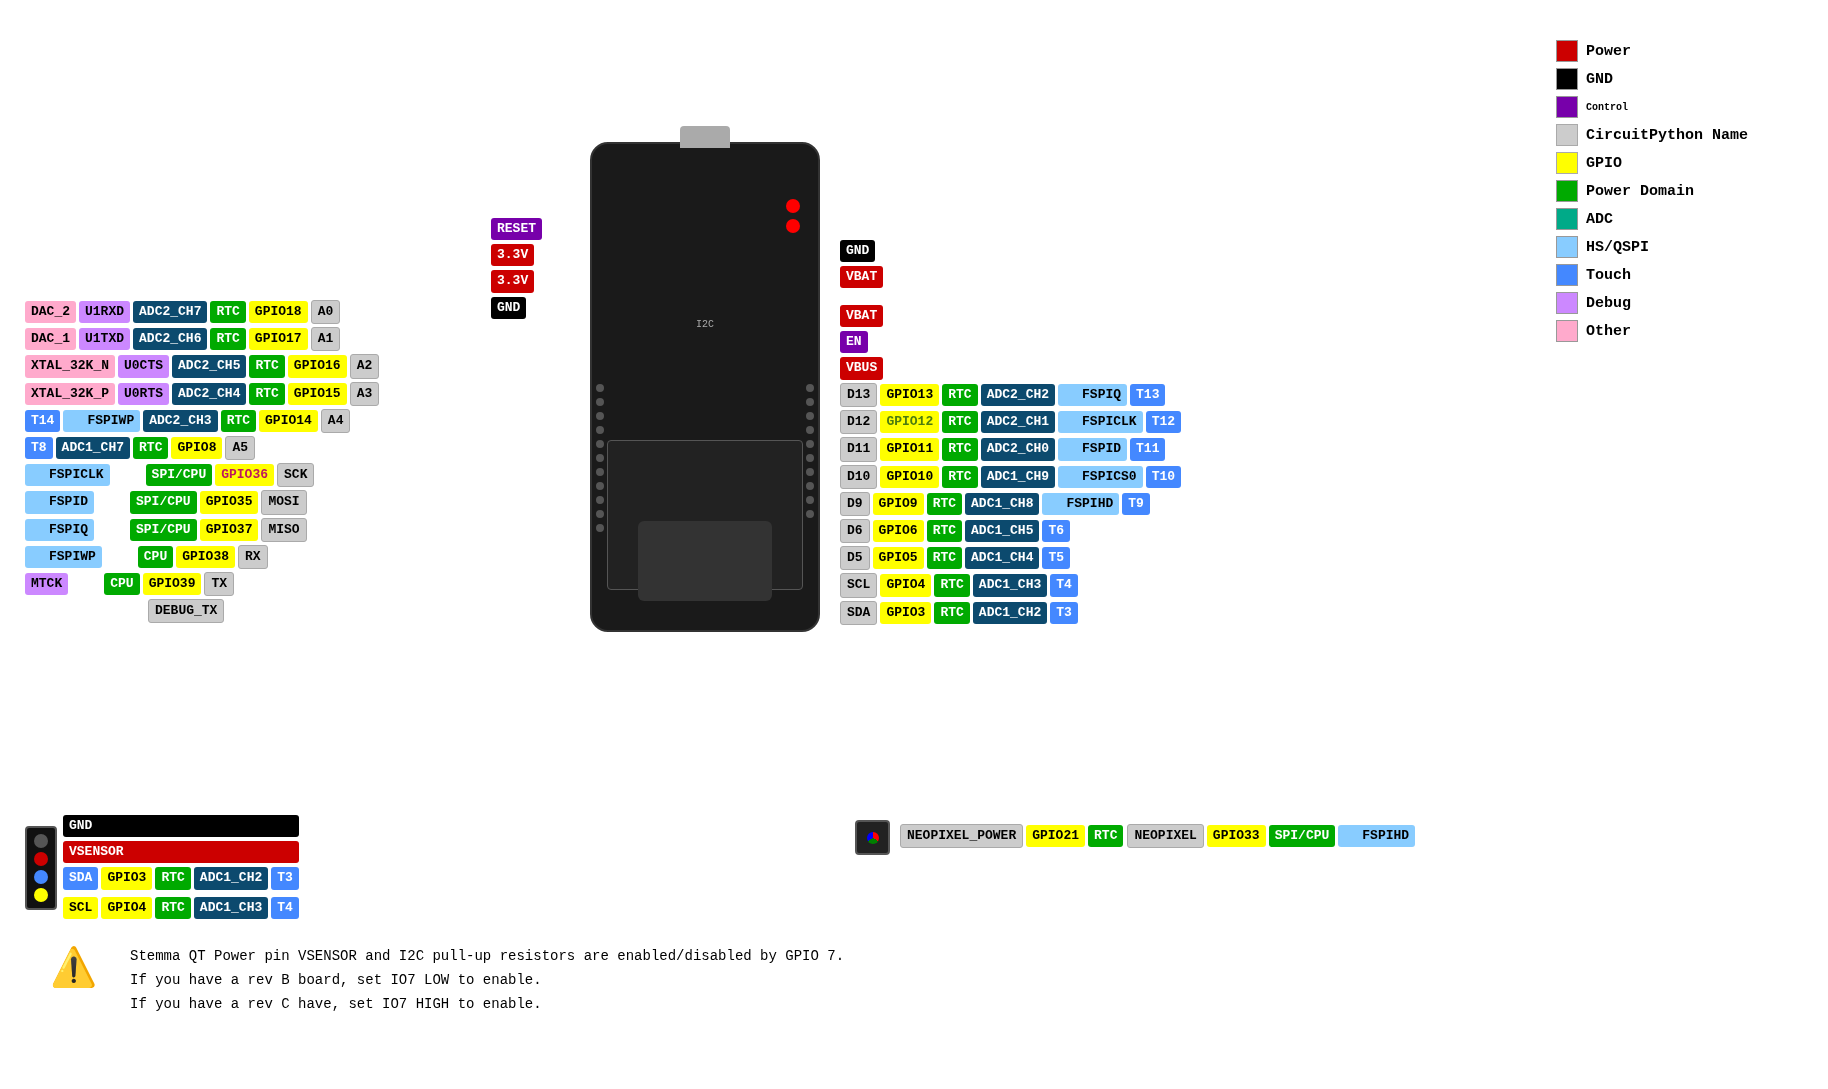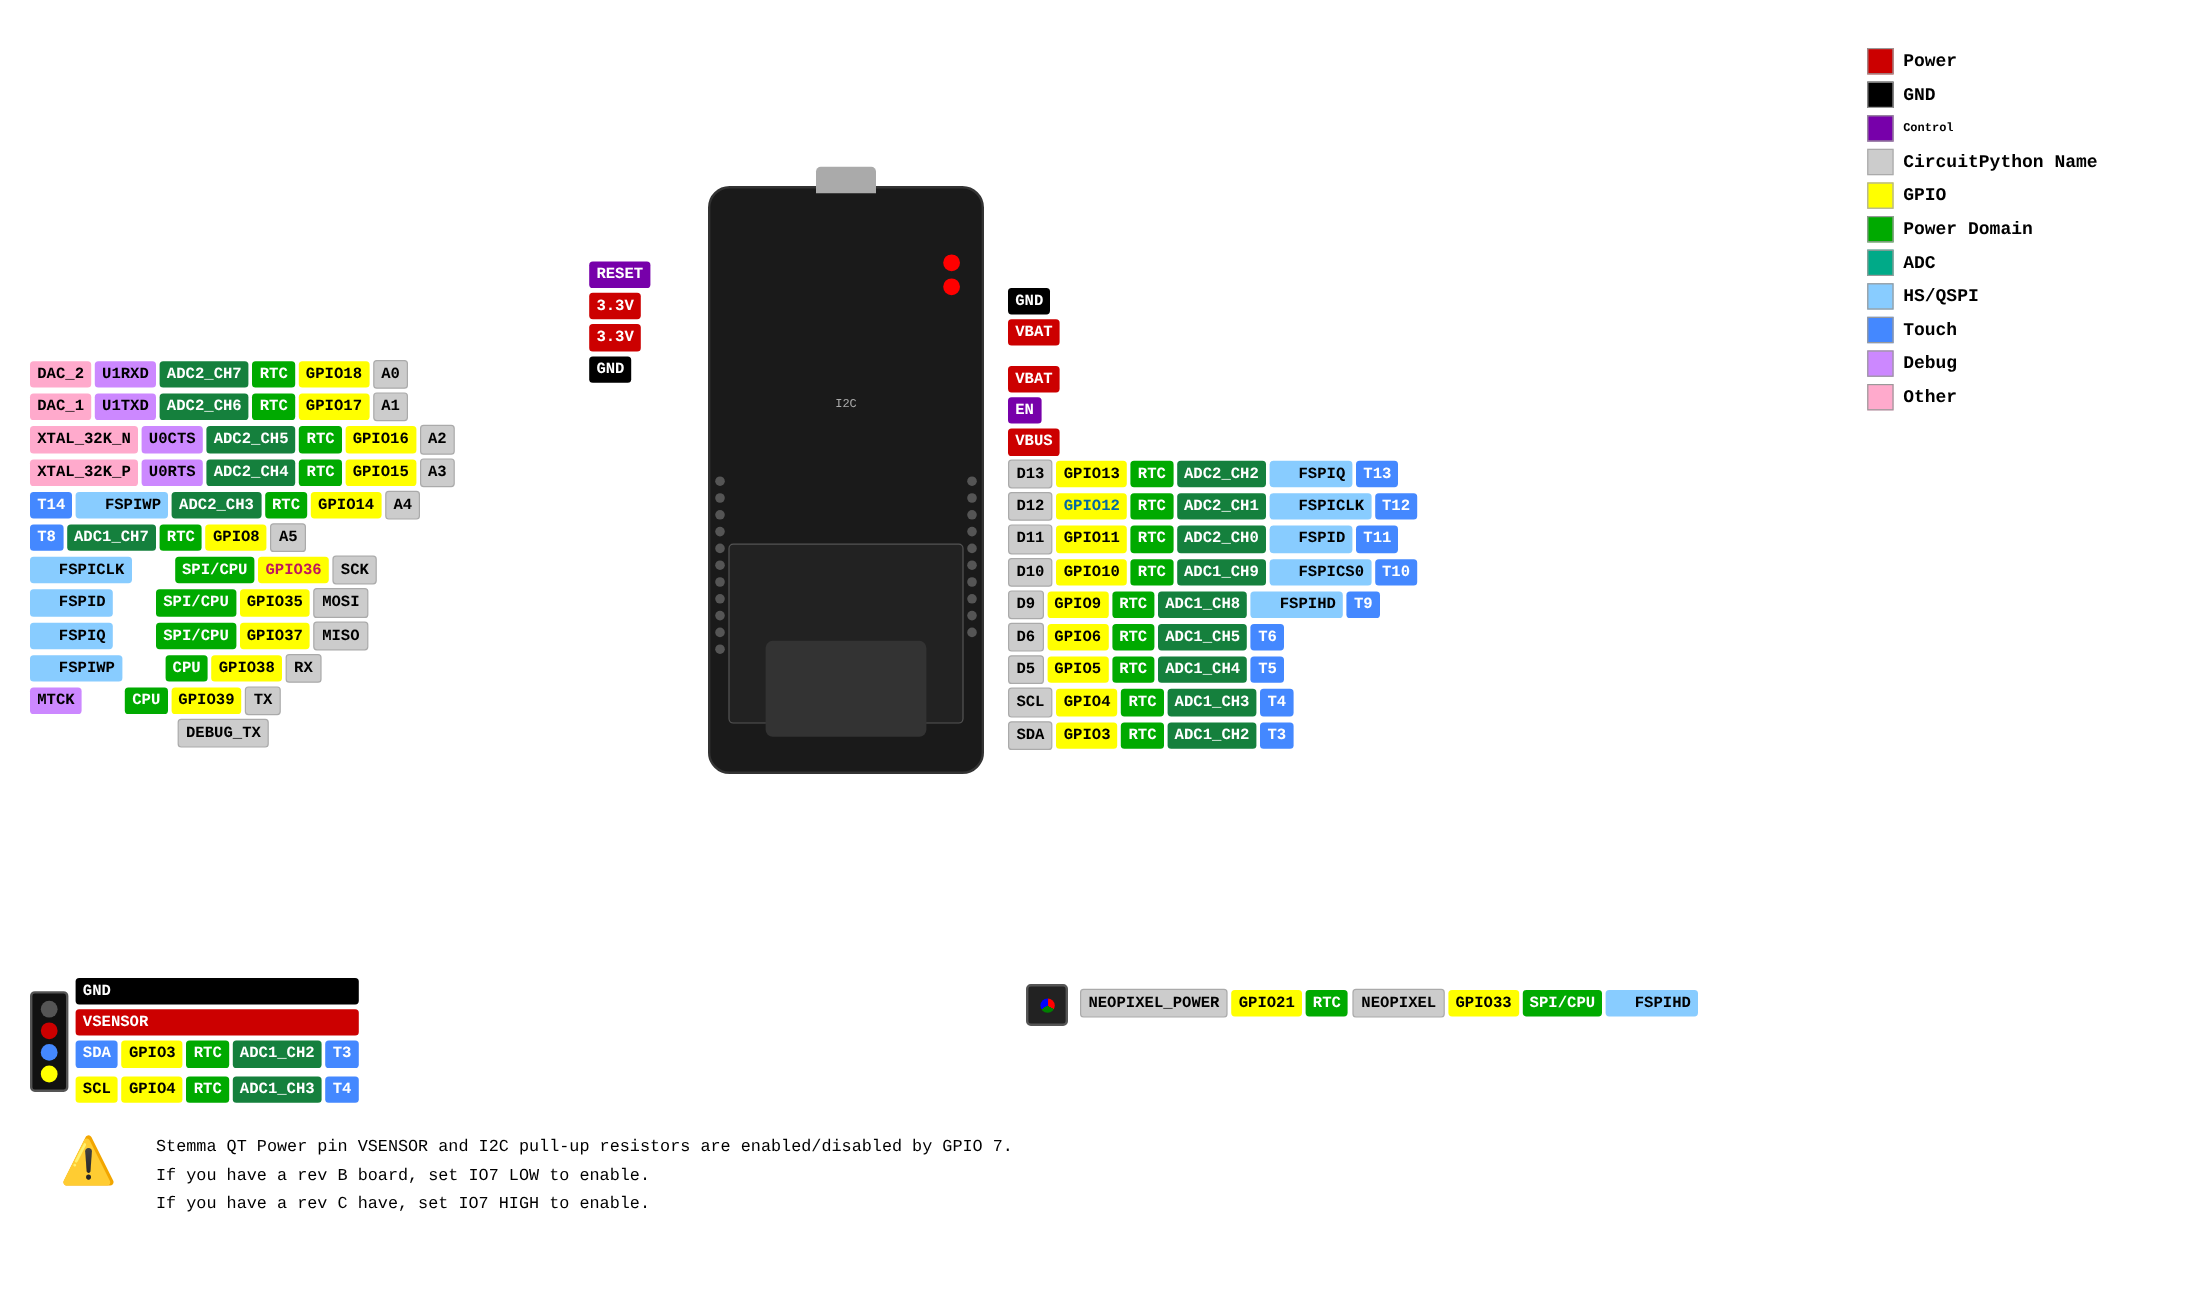--- a/index.html
+++ b/index.html
@@ -26,21 +26,21 @@
       gap: 3px;
       margin-bottom: 3px;
     }
     
     .bg-red { background-color: #cc0000; color: white; }
     .bg-black { background-color: #000000; color: white; }
     .bg-purple { background-color: #7700aa; color: white; }
     .bg-gray { background-color: #cccccc; color: black; border: 1px solid #aaa; }
     .bg-yellow { background-color: #ffff00; color: black; }
     .bg-green { background-color: #00aa00; color: white; }
-    .bg-teal { background-color: #15803d; color: white; }
+    .bg-teal { background-color: #0c4a6e; color: white; }
     .bg-lightblue { background-color: #88ccff; color: black; padding-left: 24px; }
     .bg-blue { background-color: #4488ff; color: white; }
     .bg-lavender { background-color: #cc88ff; color: black; }
     .bg-pink { background-color: #ffaacc; color: black; }
 
     .legend-box {
       position: absolute;
       top: 40px;
       right: 80px;
       font-size: 14px;
@@ -54,21 +54,21 @@
     .legend-color {
       width: 22px;
       height: 22px;
       display: inline-block;
       border: 1px solid #999;
     }
 
     
     .board {
       position: absolute;
-      top: 155px;
+      top: 142px;
       left: 590px;
       width: 230px;
       height: 490px;
       background: #1a1a1a;
       border-radius: 18px;
       border: 2px solid #333;
     }
     .board-usb {
       position: absolute;
       top: -18px;
@@ -335,21 +335,21 @@
       <span class="pin-label bg-gray">D13</span>
       <span class="pin-label bg-yellow" style="color:black;">GPIO13</span>
       <span class="pin-label bg-green">RTC</span>
       <span class="pin-label bg-teal">ADC2_CH2</span>
       <span class="pin-label bg-lightblue" style="color:black;">FSPIQ</span>
       <span class="pin-label bg-blue">T13</span>
     </div>
 
     <div class="pin-row" style="margin-bottom:3px;">
       <span class="pin-label bg-gray">D12</span>
-      <span class="pin-label bg-yellow" style="color:#0369a1;">GPIO12</span>
+      <span class="pin-label bg-yellow" style="color:#4d7c0f;">GPIO12</span>
       <span class="pin-label bg-green">RTC</span>
       <span class="pin-label bg-teal">ADC2_CH1</span>
       <span class="pin-label bg-lightblue" style="color:black;">FSPICLK</span>
       <span class="pin-label bg-blue">T12</span>
     </div>
 
     <div class="pin-row" style="margin-bottom:3px;">
       <span class="pin-label bg-gray">D11</span>
       <span class="pin-label bg-yellow" style="color:black;">GPIO11</span>
       <span class="pin-label bg-green">RTC</span>

